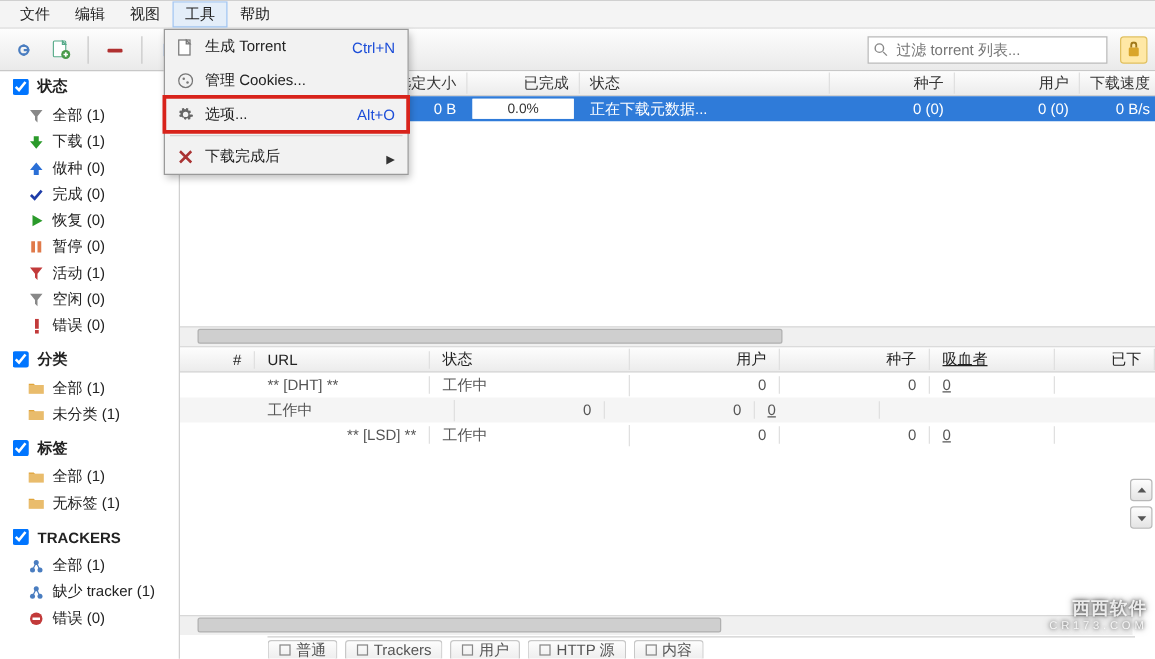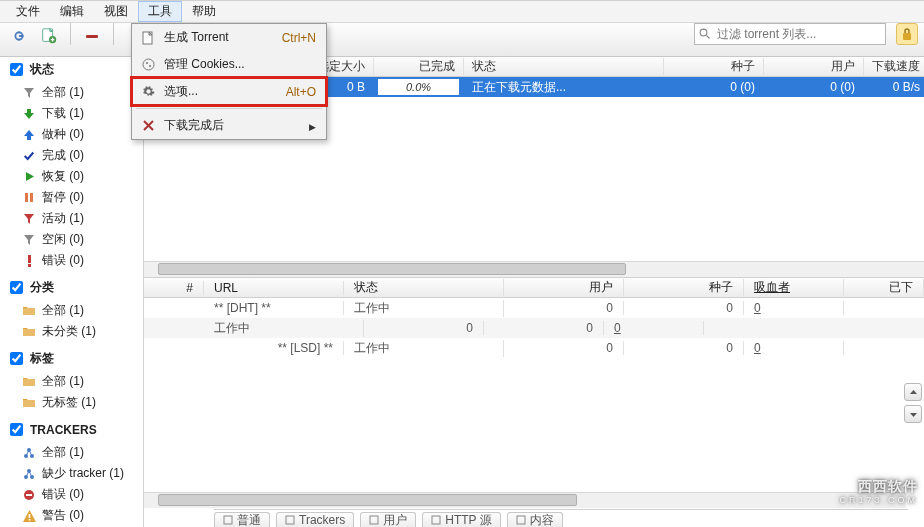--- a/index.html
+++ b/index.html
@@ -28,21 +28,21 @@
   cursor: default;
 }
 .menubar .menu-item.open {
   background: #e4eef9;
   border: 1px solid #a5c7f2;
   padding: 1px 9px;
 }
 
 .toolbar {
   display: flex;
-  align-items: flex-start;
+  align-items: center;
   height: 34px;
   background: linear-gradient(#fdfdfd, #eaeaea);
   border-bottom: 1px solid #c8c8c8;
   padding: 0 6px;
   gap: 4px;
   position: relative;
 }
 .toolbtn {
   width: 26px; height: 26px;
   display: inline-flex; align-items: center; justify-content: center;
@@ -139,21 +139,21 @@
 .progress-cell {
   display: flex; align-items: center; justify-content: flex-end;
   height: 16px; background: #fff; border: 1px solid #c8c8c8;
   margin: 1px 0; position: relative;
 }
 .progress-cell .pct {
   position: absolute; left: 0; right: 0; text-align: center;
   color: #333; font-size: 11px;
 }
 .table-row.selected .progress-cell { border-color: #fff; }
-.table-row.selected .progress-cell .pct { color: #333; font-style: italic; }
+.table-row.selected .progress-cell .pct { color: #333; }
 .hscroll {
   height: 16px;
   border-top: 1px solid #d8d8d8;
   background: #f0f0f0;
   position: relative;
 }
 .hscroll .thumb {
   position: absolute; top: 1px; height: 12px;
   background: #cfcfcf; border: 1px solid #b0b0b0; border-radius: 2px;
 }
@@ -197,21 +197,21 @@
   border: 1px solid #9a9a9a;
   box-shadow: 2px 3px 6px rgba(0,0,0,.25);
   z-index: 100;
 }
 .dropdown .dm-item {
   display: flex; align-items: center;
   padding: 5px 10px 5px 8px;
   gap: 8px;
 }
 .dropdown .dm-item .dm-label { flex: 1; }
-.dropdown .dm-item .dm-shortcut { color: #a16207; }
+.dropdown .dm-item .dm-shortcut { color: #1d4ed8; }
 .dropdown .dm-sep {
   height: 1px; background: #d2d2d2; margin: 3px 4px;
 }
 .dropdown .dm-icon { width: 16px; display: inline-flex; align-items: center; justify-content: center; color: #666; }
 .dropdown .dm-item.highlight {
   outline: 3px solid #d8231b;
   outline-offset: -1px;
 }
 .dropdown .dm-item .caret::after {
   content: "▶"; color: #333; font-size: 9px;
@@ -505,30 +505,20 @@
           <span>缺少 tracker (1)</span>
         </li>
         <li>
           <span class="icon">
             <svg width="12" height="12" viewBox="0 0 12 12">
               <circle cx="6" cy="6" r="5" fill="#c23a3a"></circle>
               <rect x="3" y="5" width="6" height="2" fill="#fff"></rect>
             </svg>
           </span>
           <span>错误 (0)</span>
-        </li>
-        <li>
-          <span class="icon">
-            <svg width="13" height="12" viewBox="0 0 13 12">
-              <path fill="#e0a43a" d="M6.5 0 L13 12 H0 Z"></path>
-              <rect x="5.7" y="4" width="1.6" height="4" fill="#fff"></rect>
-              <rect x="5.7" y="9" width="1.6" height="1.6" fill="#fff"></rect>
-            </svg>
-          </span>
-          <span>警告 (0)</span>
         </li>
       </ul>
     </div>
 
   <div class="content">
 
     <div class="torrent-table">
       <div class="table-header">
         <div class="th col-name"></div>
         <div class="th col-size">选定大小</div>

